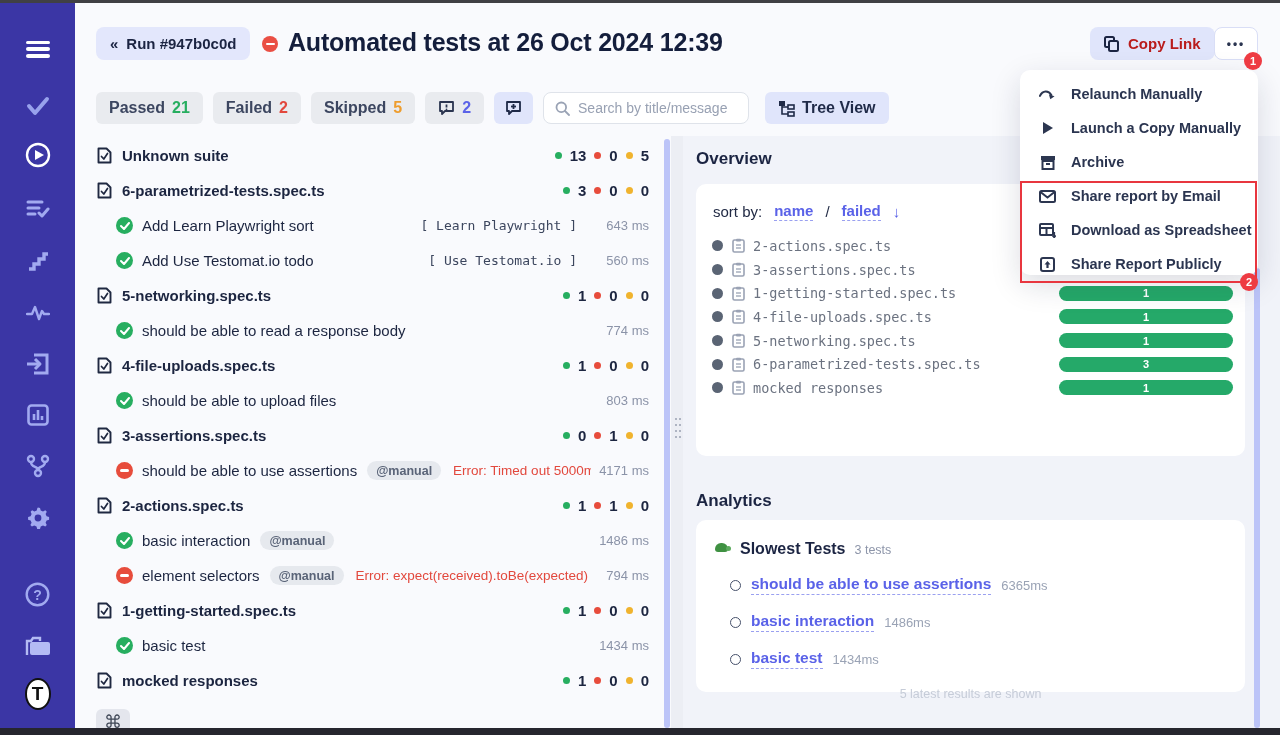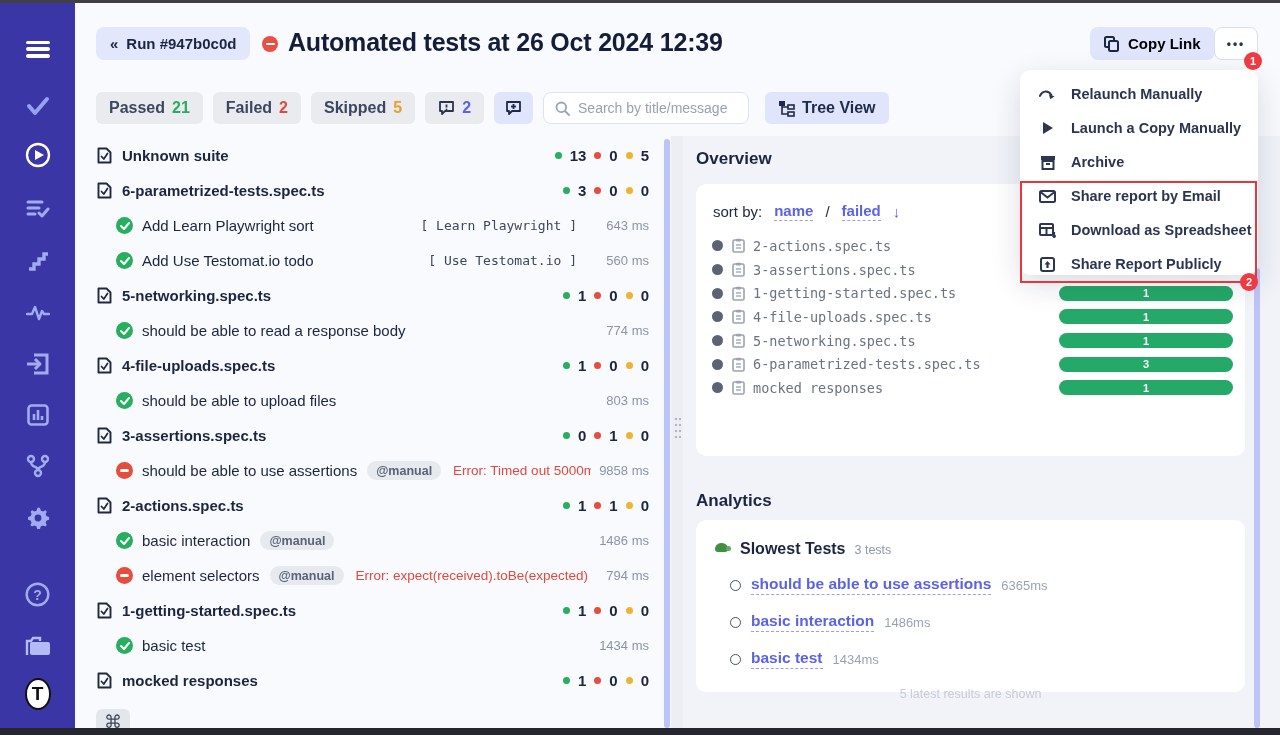--- a/index.html
+++ b/index.html
@@ -15,21 +15,21 @@
   .s-ic svg{display:block}
   .burger{width:24px;height:17px;display:flex;flex-direction:column;justify-content:space-between}
   .burger i{display:block;height:3.6px;border-radius:2px;background:#fff}
   .logo-c{width:32px;height:32px;border-radius:50%;background:#fff;border:2px solid #111;display:flex;align-items:center;justify-content:center;font-weight:800;font-size:19px;color:#111}
 
   
   .backbtn{position:absolute;left:96px;top:27px;height:33px;padding:0 14px;border-radius:8px;background:#e3e7fc;display:flex;align-items:center;gap:8px;font-size:15px;font-weight:600;color:#1b2442;cursor:pointer}
   .run-status{position:absolute;left:262px;top:36px;width:16px;height:16px;border-radius:50%;background:#ea4f44}
   .run-status::after{content:"";position:absolute;left:3.5px;top:6.8px;width:9px;height:2.4px;border-radius:2px;background:#fff}
   .pagetitle{position:absolute;left:288px;top:28px;font-size:25px;font-weight:700;letter-spacing:-.2px;color:#141e3c;white-space:nowrap}
-  .copylink{position:absolute;left:1090px;top:27px;height:33px;padding:0 14px;border-radius:8px;background:#e0e5fb;display:flex;align-items:center;gap:9px;font-size:15px;font-weight:700;color:#000000;cursor:pointer}
+  .copylink{position:absolute;left:1090px;top:27px;height:33px;padding:0 14px;border-radius:8px;background:#e0e5fb;display:flex;align-items:center;gap:9px;font-size:15px;font-weight:700;color:#b91c1c;cursor:pointer}
   .morebtn{position:absolute;left:1214px;top:27px;width:44px;height:33px;border-radius:8px;background:#fff;border:1px solid #d9def6;display:flex;align-items:center;justify-content:center;font-size:12px;letter-spacing:2px;font-weight:800;color:#2b3550;cursor:pointer}
   .ann-badge{position:absolute;width:18px;height:18px;border-radius:50%;background:#ee3b43;color:#fff;font-size:11px;font-weight:700;display:flex;align-items:center;justify-content:center;z-index:35}
 
   
   .filters{position:absolute;left:96px;top:92px;display:flex;gap:10px;align-items:center;z-index:5}
   .chip{height:32px;border-radius:6px;background:#e9ebef;display:flex;align-items:center;gap:7px;padding:0 13px;font-size:16px;font-weight:600;color:#3c4660;cursor:pointer}
   .chip .c-green{color:#27ae60}.chip .c-red{color:#e2483d}.chip .c-orange{color:#ee9d2e}.chip .c-blue{color:#5b63e8;font-weight:700}
   .chip.lav{background:#e0e5fb;color:#1f2a48}
   .searchbox{height:32px;width:206px;border-radius:8px;background:#fff;border:1px solid #dfe3ea;display:flex;align-items:center;gap:8px;padding:0 11px}
   .searchbox input{border:none;outline:none;flex:1;font-size:14px;color:#3c4660;font-family:"Liberation Sans",sans-serif;background:transparent;min-width:0}
@@ -401,21 +401,21 @@
           <span>0</span>
         </span>
     </div>
 
     <div class="row test">
       <span class="st fail"></span>
       <span class="t-title">should be able to use assertions</span>
       <span class="badge">@manual</span>
       <span class="err">Error: Timed out 5000ms v</span>
       <span class="rright">
-          <span class="dur">9858 ms</span>
+          <span class="dur">4171 ms</span>
         </span>
     </div>
 
     <div class="row suite">
       <span class="icon-sl">
           <svg width="15" height="17" viewBox="0 0 15 17">
             <path d="M1.5 1.5 h8 l4 4 v10 h-12 z" fill="none" stroke="#1f2841" stroke-width="1.9" stroke-linejoin="round"></path>
             <polyline points="4.5,9.5 6.8,12 10.5,6.5" fill="none" stroke="#1f2841" stroke-width="1.7" stroke-linecap="round" stroke-linejoin="round"></polyline>
           </svg>
         </span>

